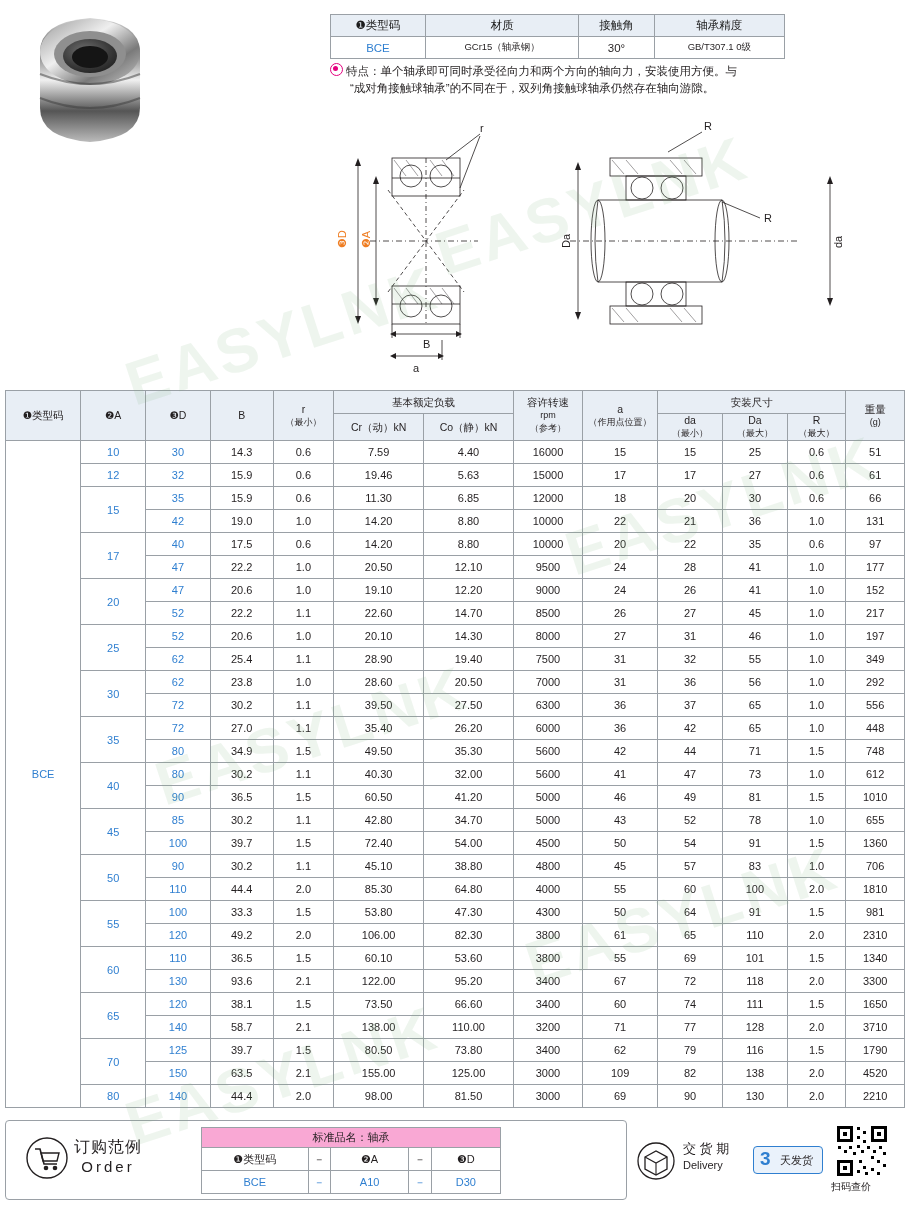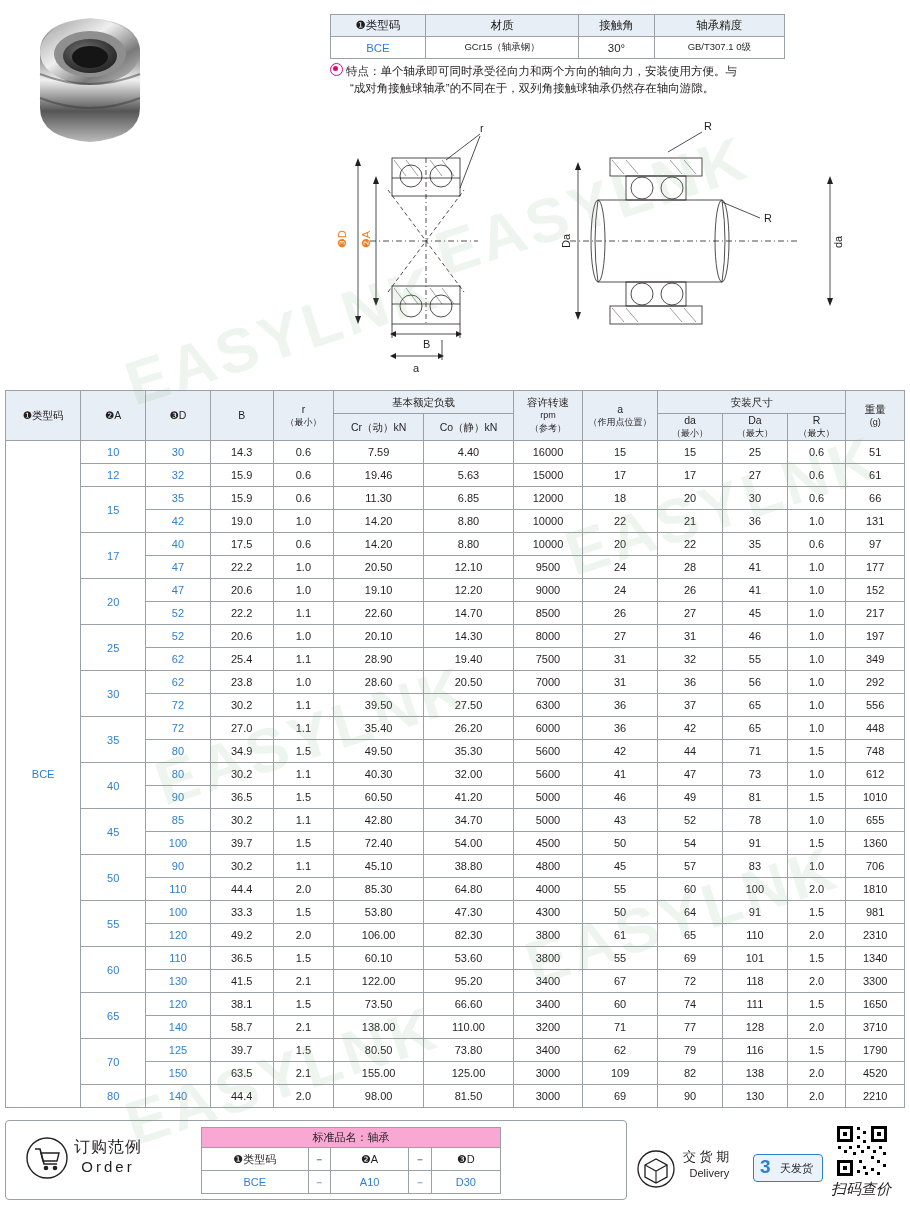--- a/index.html
+++ b/index.html
@@ -33,29 +33,29 @@
   .bottom{position:absolute;left:5px;top:1120px;width:900px;height:80px;}
   .order-box{position:absolute;left:0;top:0;width:620px;height:78px;border:1px solid #9aa0a6;border-radius:4px;}
   .cart{position:absolute;left:18px;top:16px;width:46px;height:42px;}
   .order-text{position:absolute;left:68px;top:16px;font-size:13px;color:#231f20;}
   .order-text .big{font-size:16px;letter-spacing:1px;}
   .order-text .ord{font-size:15px;letter-spacing:3px;color:#231f20;text-align:center;}
   .std-box{position:absolute;left:195px;top:6px;width:300px;}
   .std-title{font-size:11px;border:1px solid #9aa0a6;border-bottom:none;height:19px;line-height:19px;text-align:center;background:#f9a8d4;}
   table.ord{border-collapse:collapse;width:300px;font-size:11px;}
   table.ord td{border:1px solid #9aa0a6;height:20px;text-align:center;}
-  .delivery{position:absolute;left:630px;top:24px;width:190px;height:62px;text-align:right;}
+  .delivery{position:absolute;left:630px;top:16px;width:190px;height:62px;}
   .dbox{position:absolute;left:0;top:6px;width:42px;height:38px;}
   .dtext{position:absolute;left:48px;top:4px;font-size:13px;line-height:17px;}
   .dtext .en{font-size:11px;color:#231f20;}
   .badge{position:absolute;left:118px;top:10px;width:68px;height:26px;border:1px solid #2f7fd0;border-radius:4px;background:#eaf2fb;}
   .badge .num{position:absolute;left:6px;top:1px;font-size:19px;color:#2f7fd0;font-weight:bold;}
   .badge .txt{position:absolute;left:26px;top:6px;font-size:11px;color:#231f20;}
   .qr{position:absolute;left:830px;top:4px;width:54px;height:54px;}
-  .qrlabel{position:absolute;left:826px;top:60px;font-size:15px;color:#231f20;font-style:italic;}
+  .qrlabel{position:absolute;left:826px;top:60px;font-size:10px;color:#231f20;}
 </style>
 </head>
 <body>
 
 <div class="wm">
   <span style="left:430px;top:170px;">EASYLNK</span>
   <span style="left:120px;top:300px;">EASYLNK</span>
   <span style="left:560px;top:470px;">EASYLNK</span>
   <span style="left:150px;top:700px;">EASYLNK</span>
   <span style="left:520px;top:880px;">EASYLNK</span>
@@ -581,21 +581,21 @@
           <td>53.60</td>
           <td>3800</td>
           <td>55</td>
           <td>69</td>
           <td>101</td>
           <td>1.5</td>
           <td>1340</td>
         </tr>
         <tr>
           <td class="cblue">130</td>
-          <td>41.5</td>
+          <td>93.6</td>
           <td>2.1</td>
           <td>122.00</td>
           <td>95.20</td>
           <td>3400</td>
           <td>67</td>
           <td>72</td>
           <td>118</td>
           <td>2.0</td>
           <td>3300</td>
         </tr>

